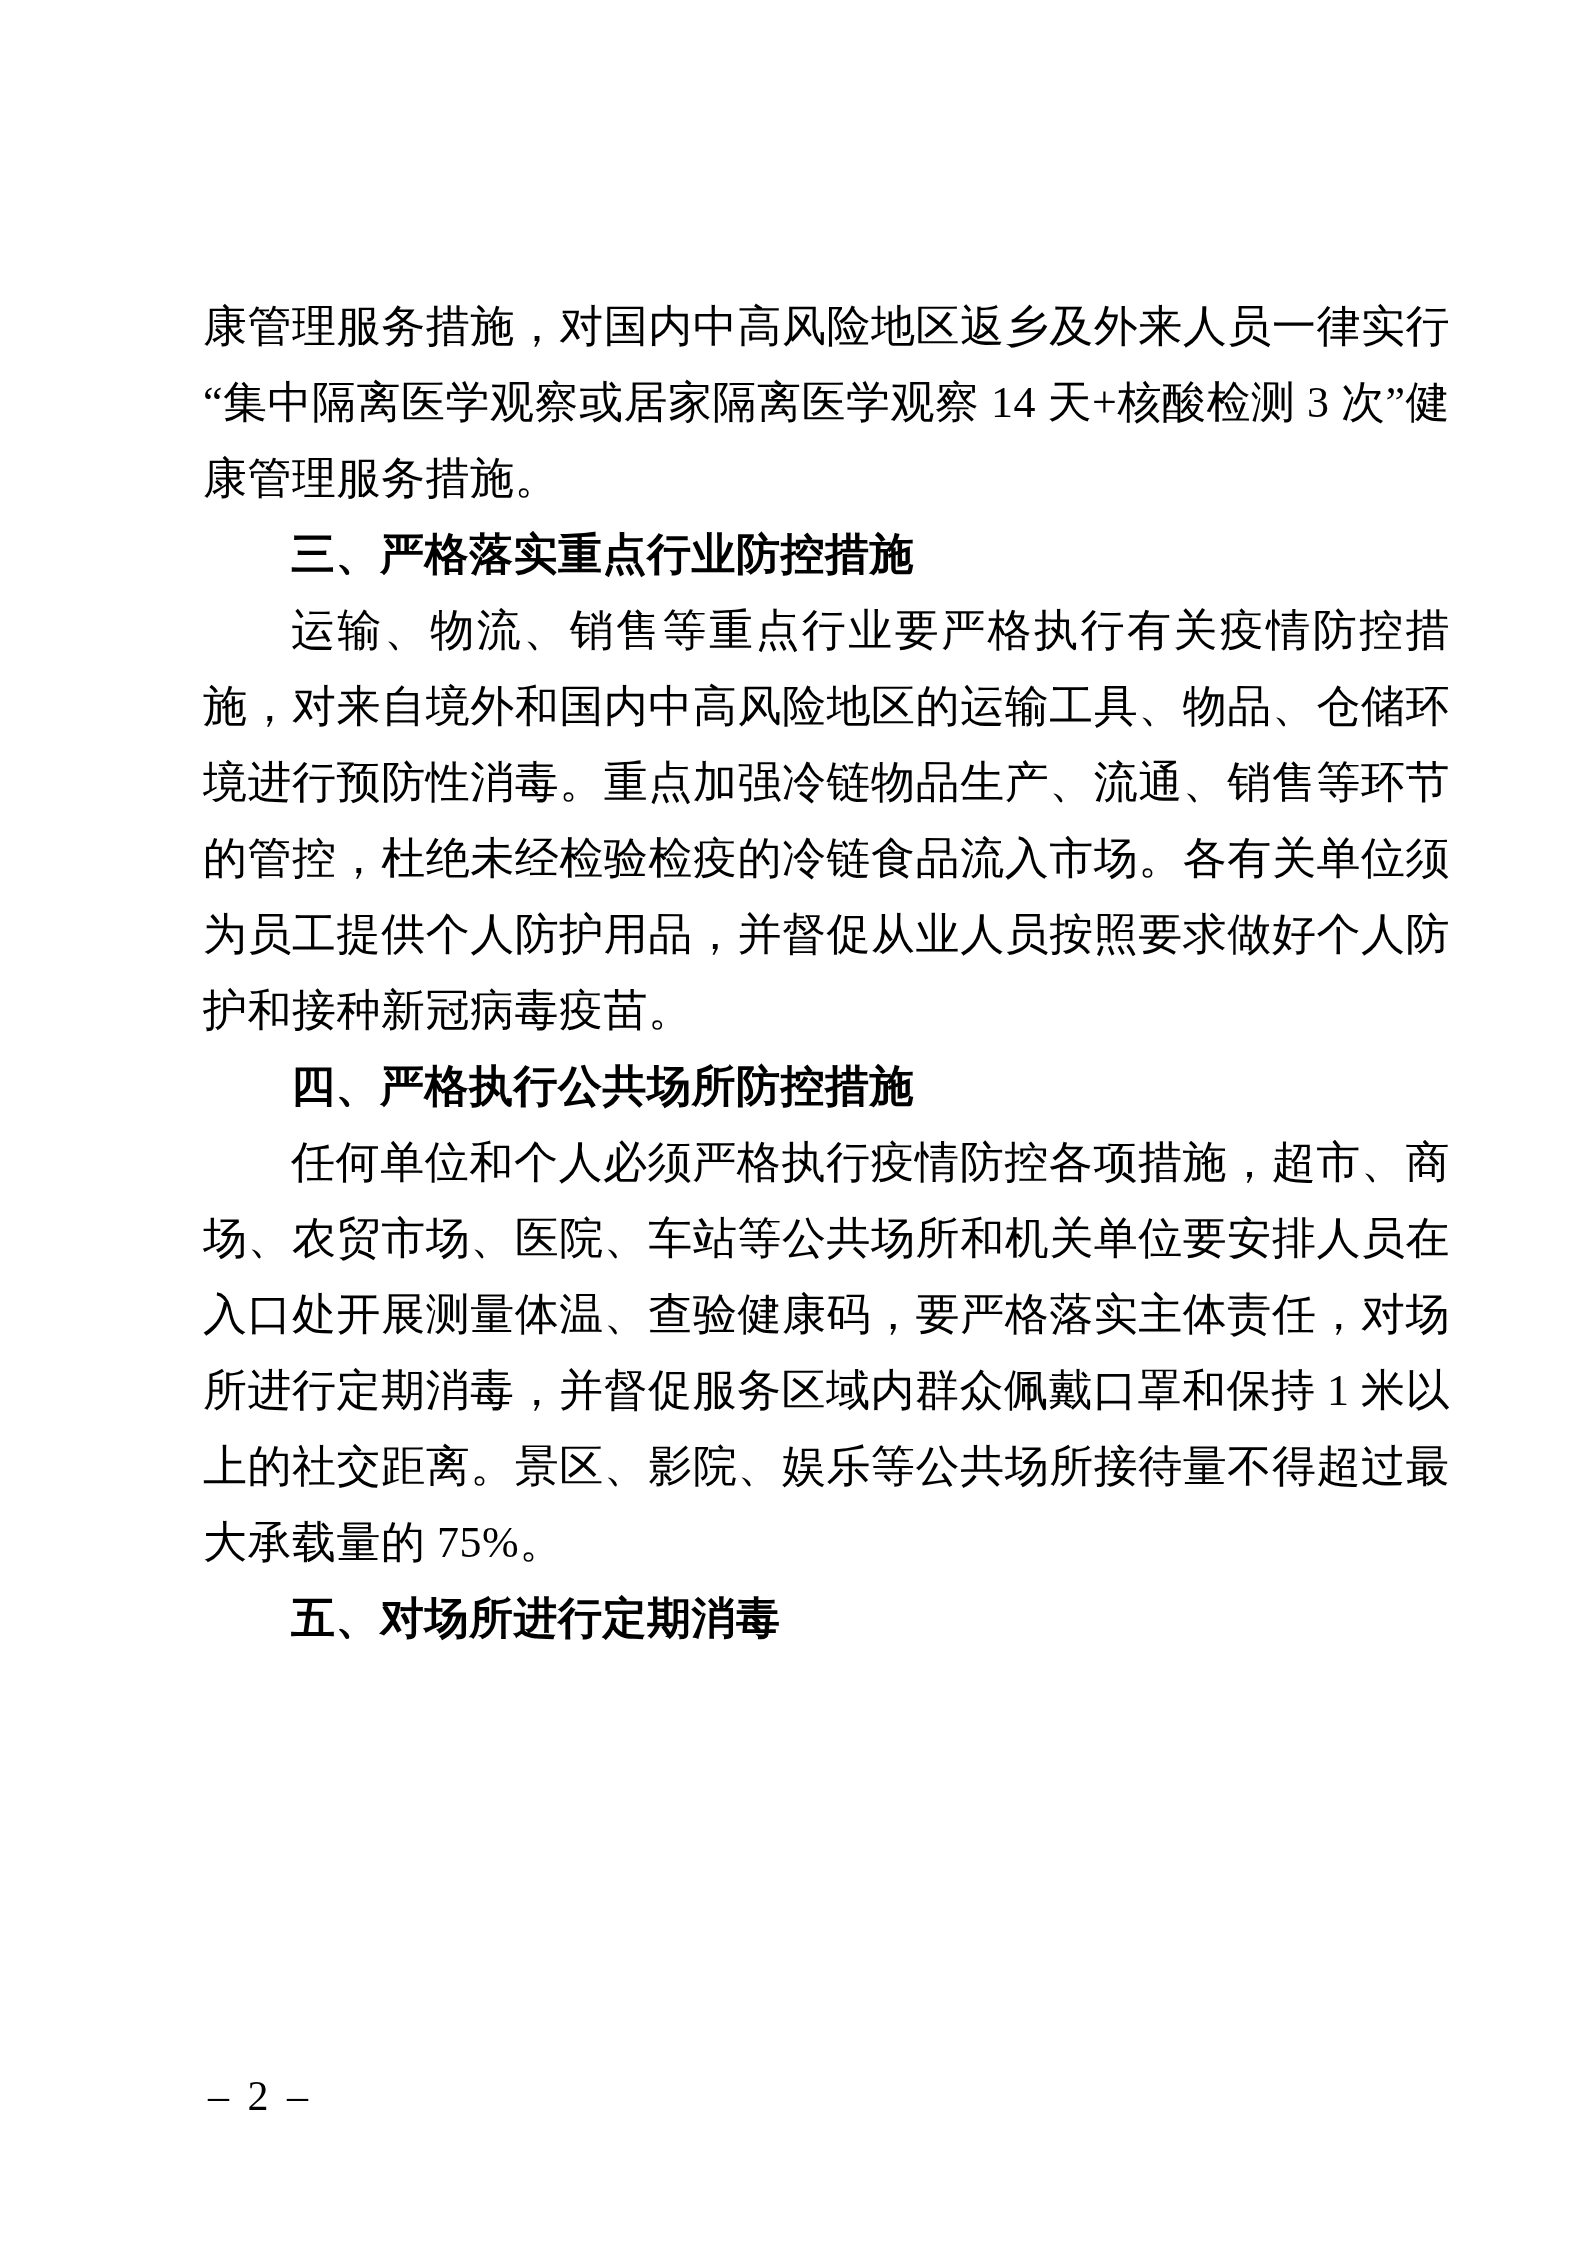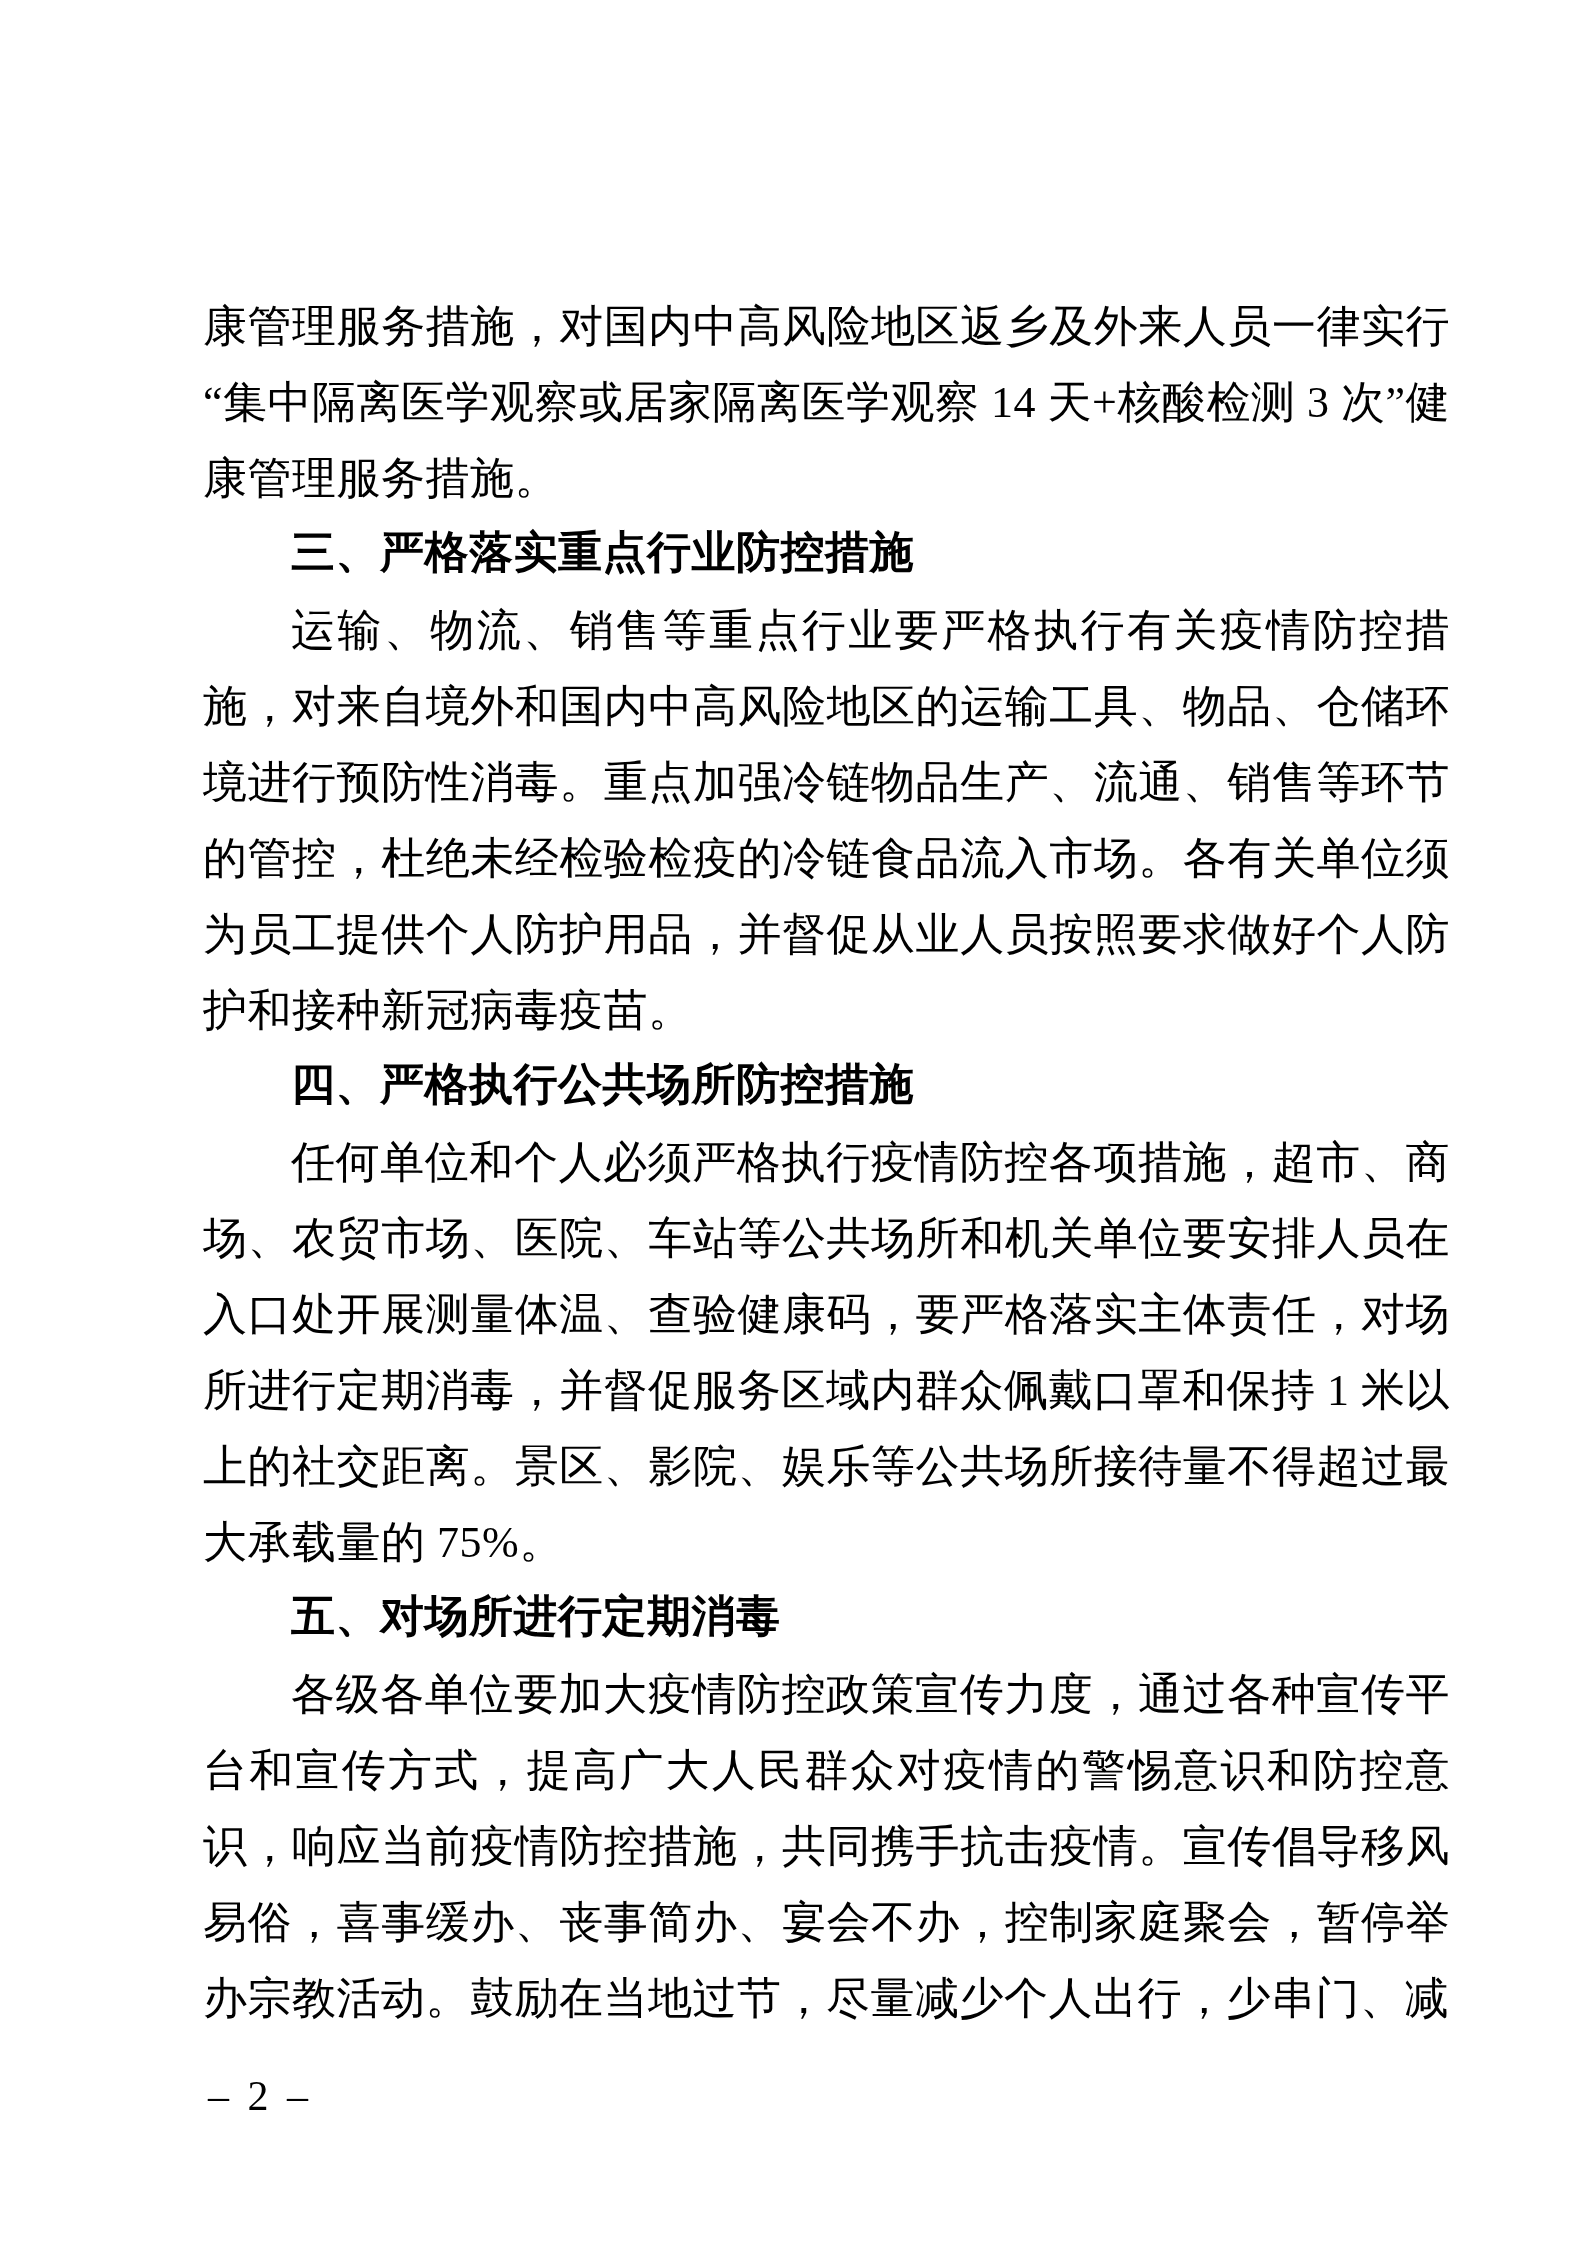--- a/index.html
+++ b/index.html
@@ -30,21 +30,21 @@
   }
   .para {
     margin: 0;
     text-indent: 88px; 
   }
   .para.continuation {
     text-indent: 0;   
   }
   .section-heading {
     margin: 0;
-    font-family: Liberation Mono, monospace;
+    font-family: Liberation Serif, serif;
     font-weight: 700;
     font-size: 44px;
     line-height: 76px;
     text-indent: 88px;
     text-align: left;
   }
   .page-number {
     position: absolute;
     left: 208px;
     top: 2072px;
@@ -67,19 +67,18 @@
     <h2 class="section-heading">三、严格落实重点行业防控措施</h2>
 
     <p class="para">运输、物流、销售等重点行业要严格执行有关疫情防控措施，对来自境外和国内中高风险地区的运输工具、物品、仓储环境进行预防性消毒。重点加强冷链物品生产、流通、销售等环节的管控，杜绝未经检验检疫的冷链食品流入市场。各有关单位须为员工提供个人防护用品，并督促从业人员按照要求做好个人防护和接种新冠病毒疫苗。</p>
 
     <h2 class="section-heading">四、严格执行公共场所防控措施</h2>
 
     <p class="para">任何单位和个人必须严格执行疫情防控各项措施，超市、商场、农贸市场、医院、车站等公共场所和机关单位要安排人员在入口处开展测量体温、查验健康码，要严格落实主体责任，对场所进行定期消毒，并督促服务区域内群众佩戴口罩和保持 1 米以上的社交距离。景区、影院、娱乐等公共场所接待量不得超过最大承载量的 75%。</p>
 
     <h2 class="section-heading">五、对场所进行定期消毒</h2>
 
-    <p class="para">各级各单位要加大疫情防控政策宣传力度，通过各种宣传平台和宣传方式，提高广大人民群众对疫情的警惕意识和防控意识，响应当前疫情防控措施，共同携手抗击疫情。宣传倡导移风易俗，喜事缓办、丧事简办、宴会不办，控制家庭聚会，暂停举办宗教活动。鼓励在当地过节，尽量减少个人出行，少串门、减</p>
 
   </div>
 
   <div class="page-number">– 2 –</div>
 
 </div>
 
 </body></html>

